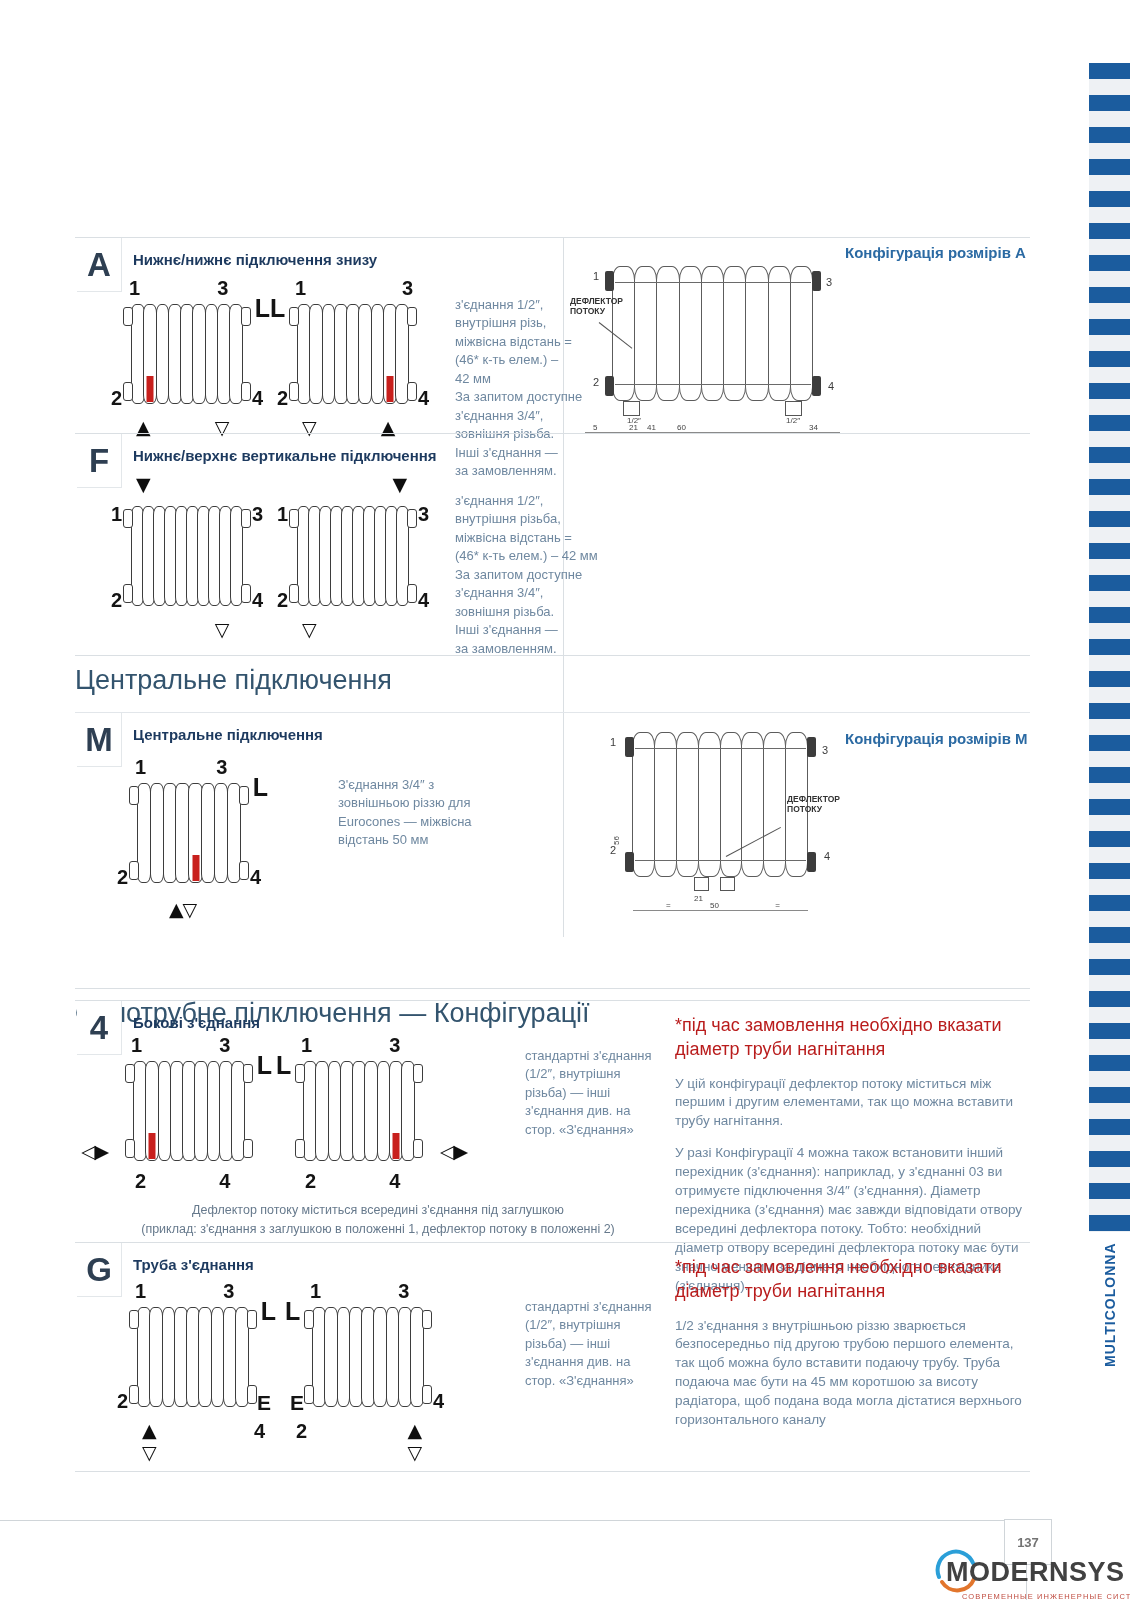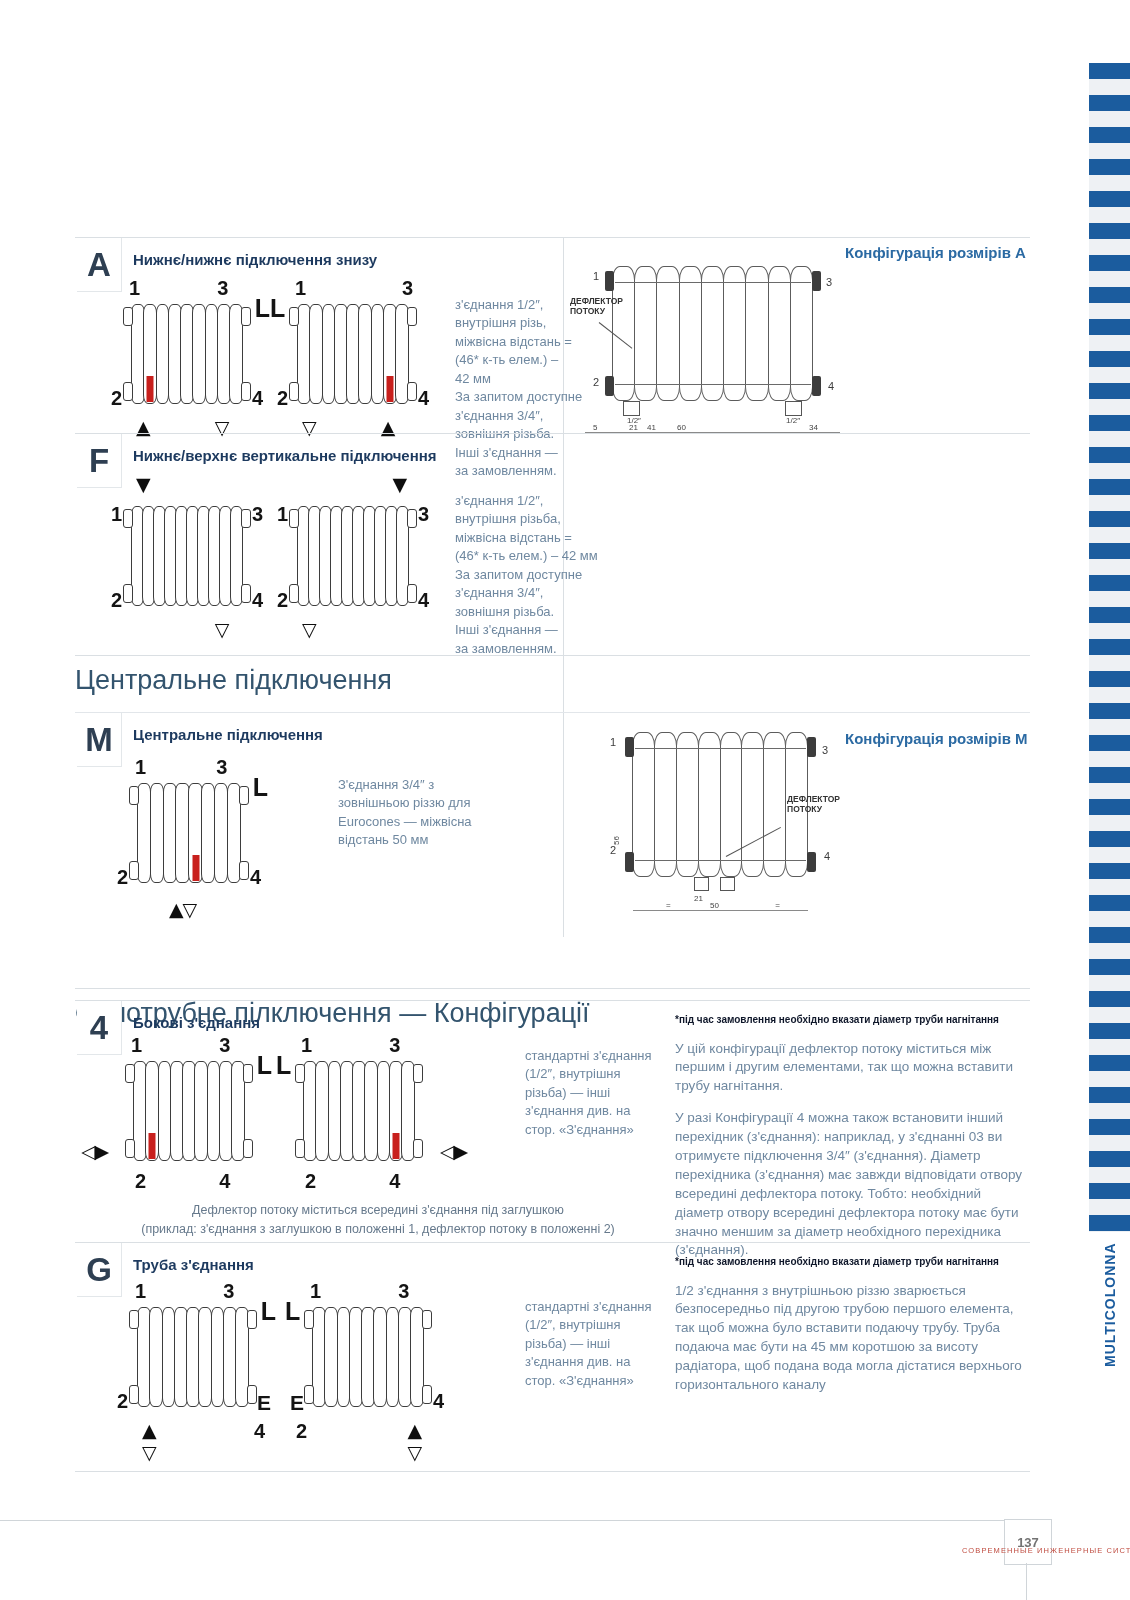--- a/index.html
+++ b/index.html
@@ -29,21 +29,21 @@
     display:flex;align-items:center;justify-content:center;
     font-size:33px;font-weight:bold;color:#2e3f52;line-height:1;
   }
   .sec-title{position:absolute;left:58px;top:13px;font-size:15px;font-weight:bold;color:#1d3a5f;}
 
   .h1{position:absolute;left:75px;width:955px;border-top:1px solid #dadfe3;color:#33546e;font-size:27px;padding-top:9px;}
 
   .note{position:absolute;font-size:13px;line-height:1.42;color:#6f88a0;white-space:pre-line;}
   .caption{position:absolute;font-size:12.5px;line-height:1.5;color:#66798c;white-space:pre-line;}
   .rcol{position:absolute;width:352px;}
-  .rheading{font-size:10px;font-weight:bold;color:#0f172a;line-height:1.35;}
+  .rheading{font-size:18px;font-weight:normal;color:#b91c1c;line-height:1.35;}
   .rpara{margin-top:13px;font-size:13.5px;line-height:1.4;color:#6f88a0;}
 
   
   .rad{position:absolute;width:112px;height:100px;}
   .tubes{position:absolute;left:0;top:0;right:0;bottom:0;display:flex;}
   .tube{flex:1;border:1.5px solid #3d3d3d;background:#fff;border-radius:5px/9px;margin-left:-1.5px;}
   .tube:first-child{margin-left:0;}
   .cap{position:absolute;width:8px;height:17px;border:1.5px solid #3d3d3d;background:#fff;border-radius:3px;}
   .cap.ctl{left:-8px;top:3px}.cap.cbl{left:-8px;bottom:3px}
   .cap.ctr{right:-8px;top:3px}.cap.cbr{right:-8px;bottom:3px}
@@ -511,14 +511,21 @@
   <span class="dimtxt" style="left:68px;top:185px;">=</span>
   <span class="dimtxt" style="left:112px;top:185px;">50</span>
   <span class="dimtxt" style="right:68px;top:185px;">=</span>
 </div>
 
 <div class="footer-line"></div>
 <div class="page-box">137</div>
 <div class="footer-vline"></div>
 
 <div class="logo">
+  <div class="logo-row">
+    <svg width="46" height="46" viewBox="0 0 46 46">
+      <path d="M 5 28 A 18 18 0 0 1 39 14" fill="none" stroke="#2b9fd8" stroke-width="4" stroke-linecap="round"></path>
+      <path d="M 40 30 A 18 18 0 0 1 8 33" fill="none" stroke="#e2762d" stroke-width="4" stroke-linecap="round"></path>
+    </svg>
+    <span class="logo-text">MODERNSYS</span>
+  </div>
   <div class="logo-sub">СОВРЕМЕННЫЕ ИНЖЕНЕРНЫЕ СИСТЕМЫ</div>
 </div>
 
 </body></html>

